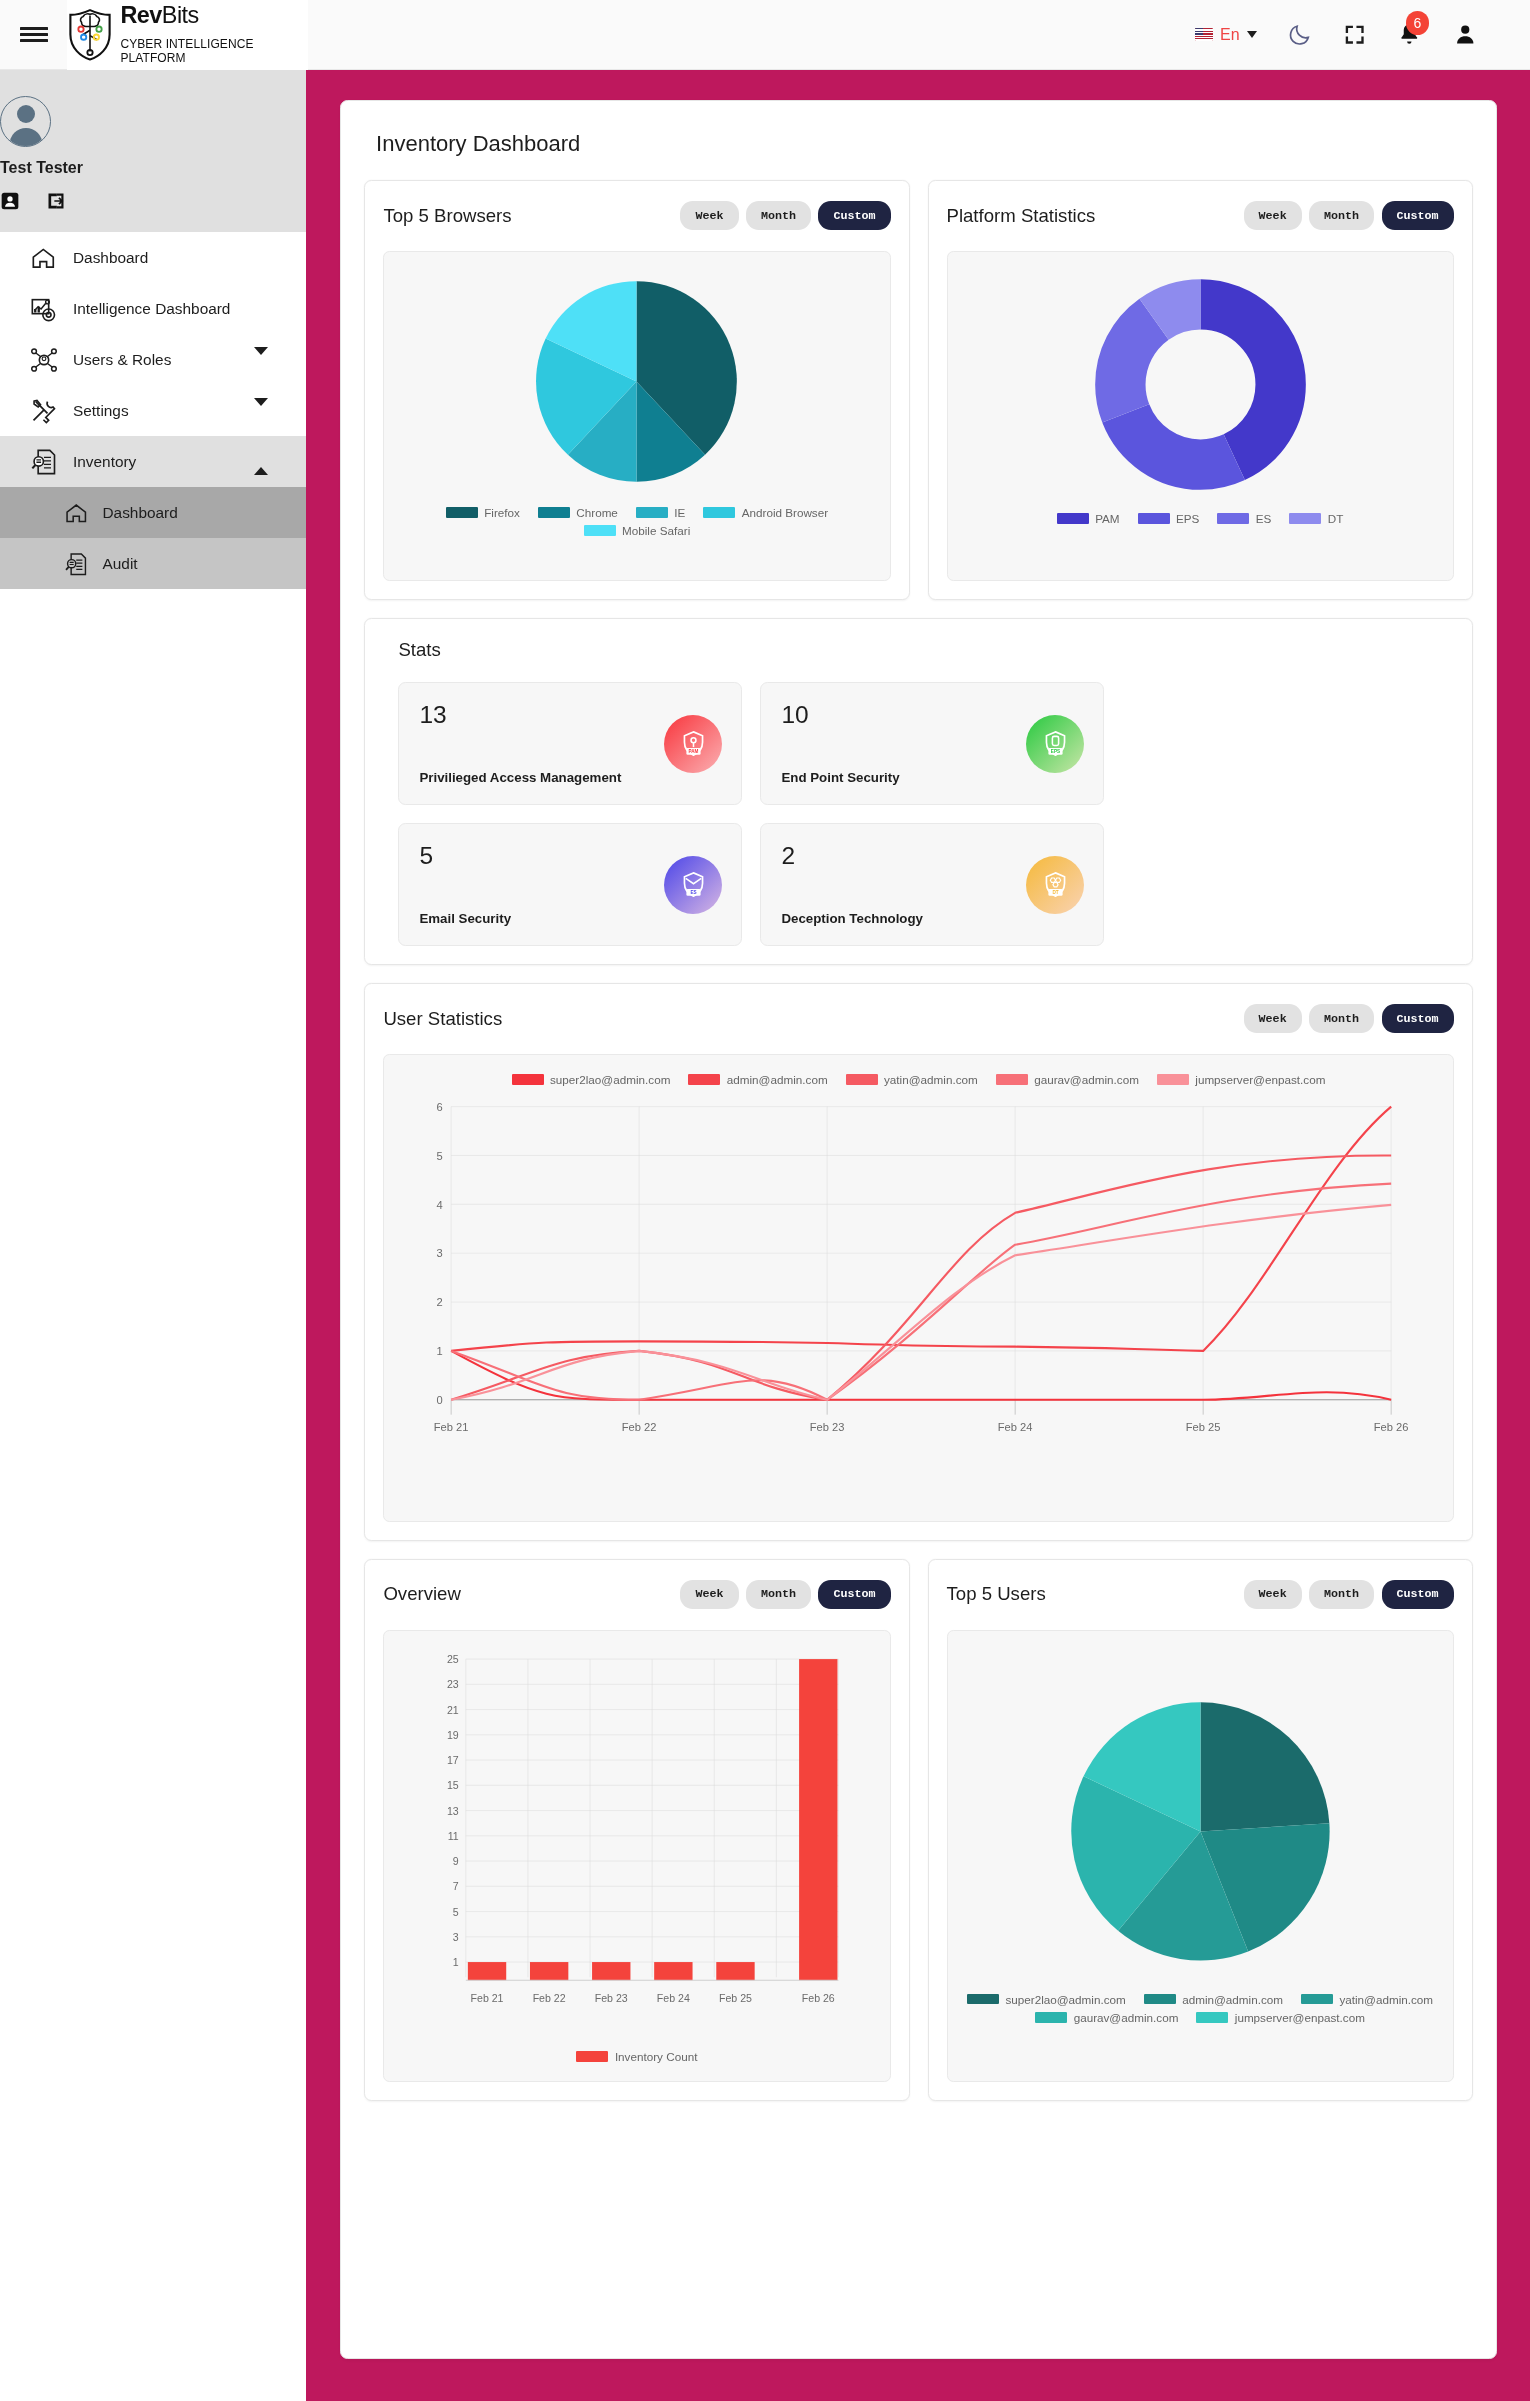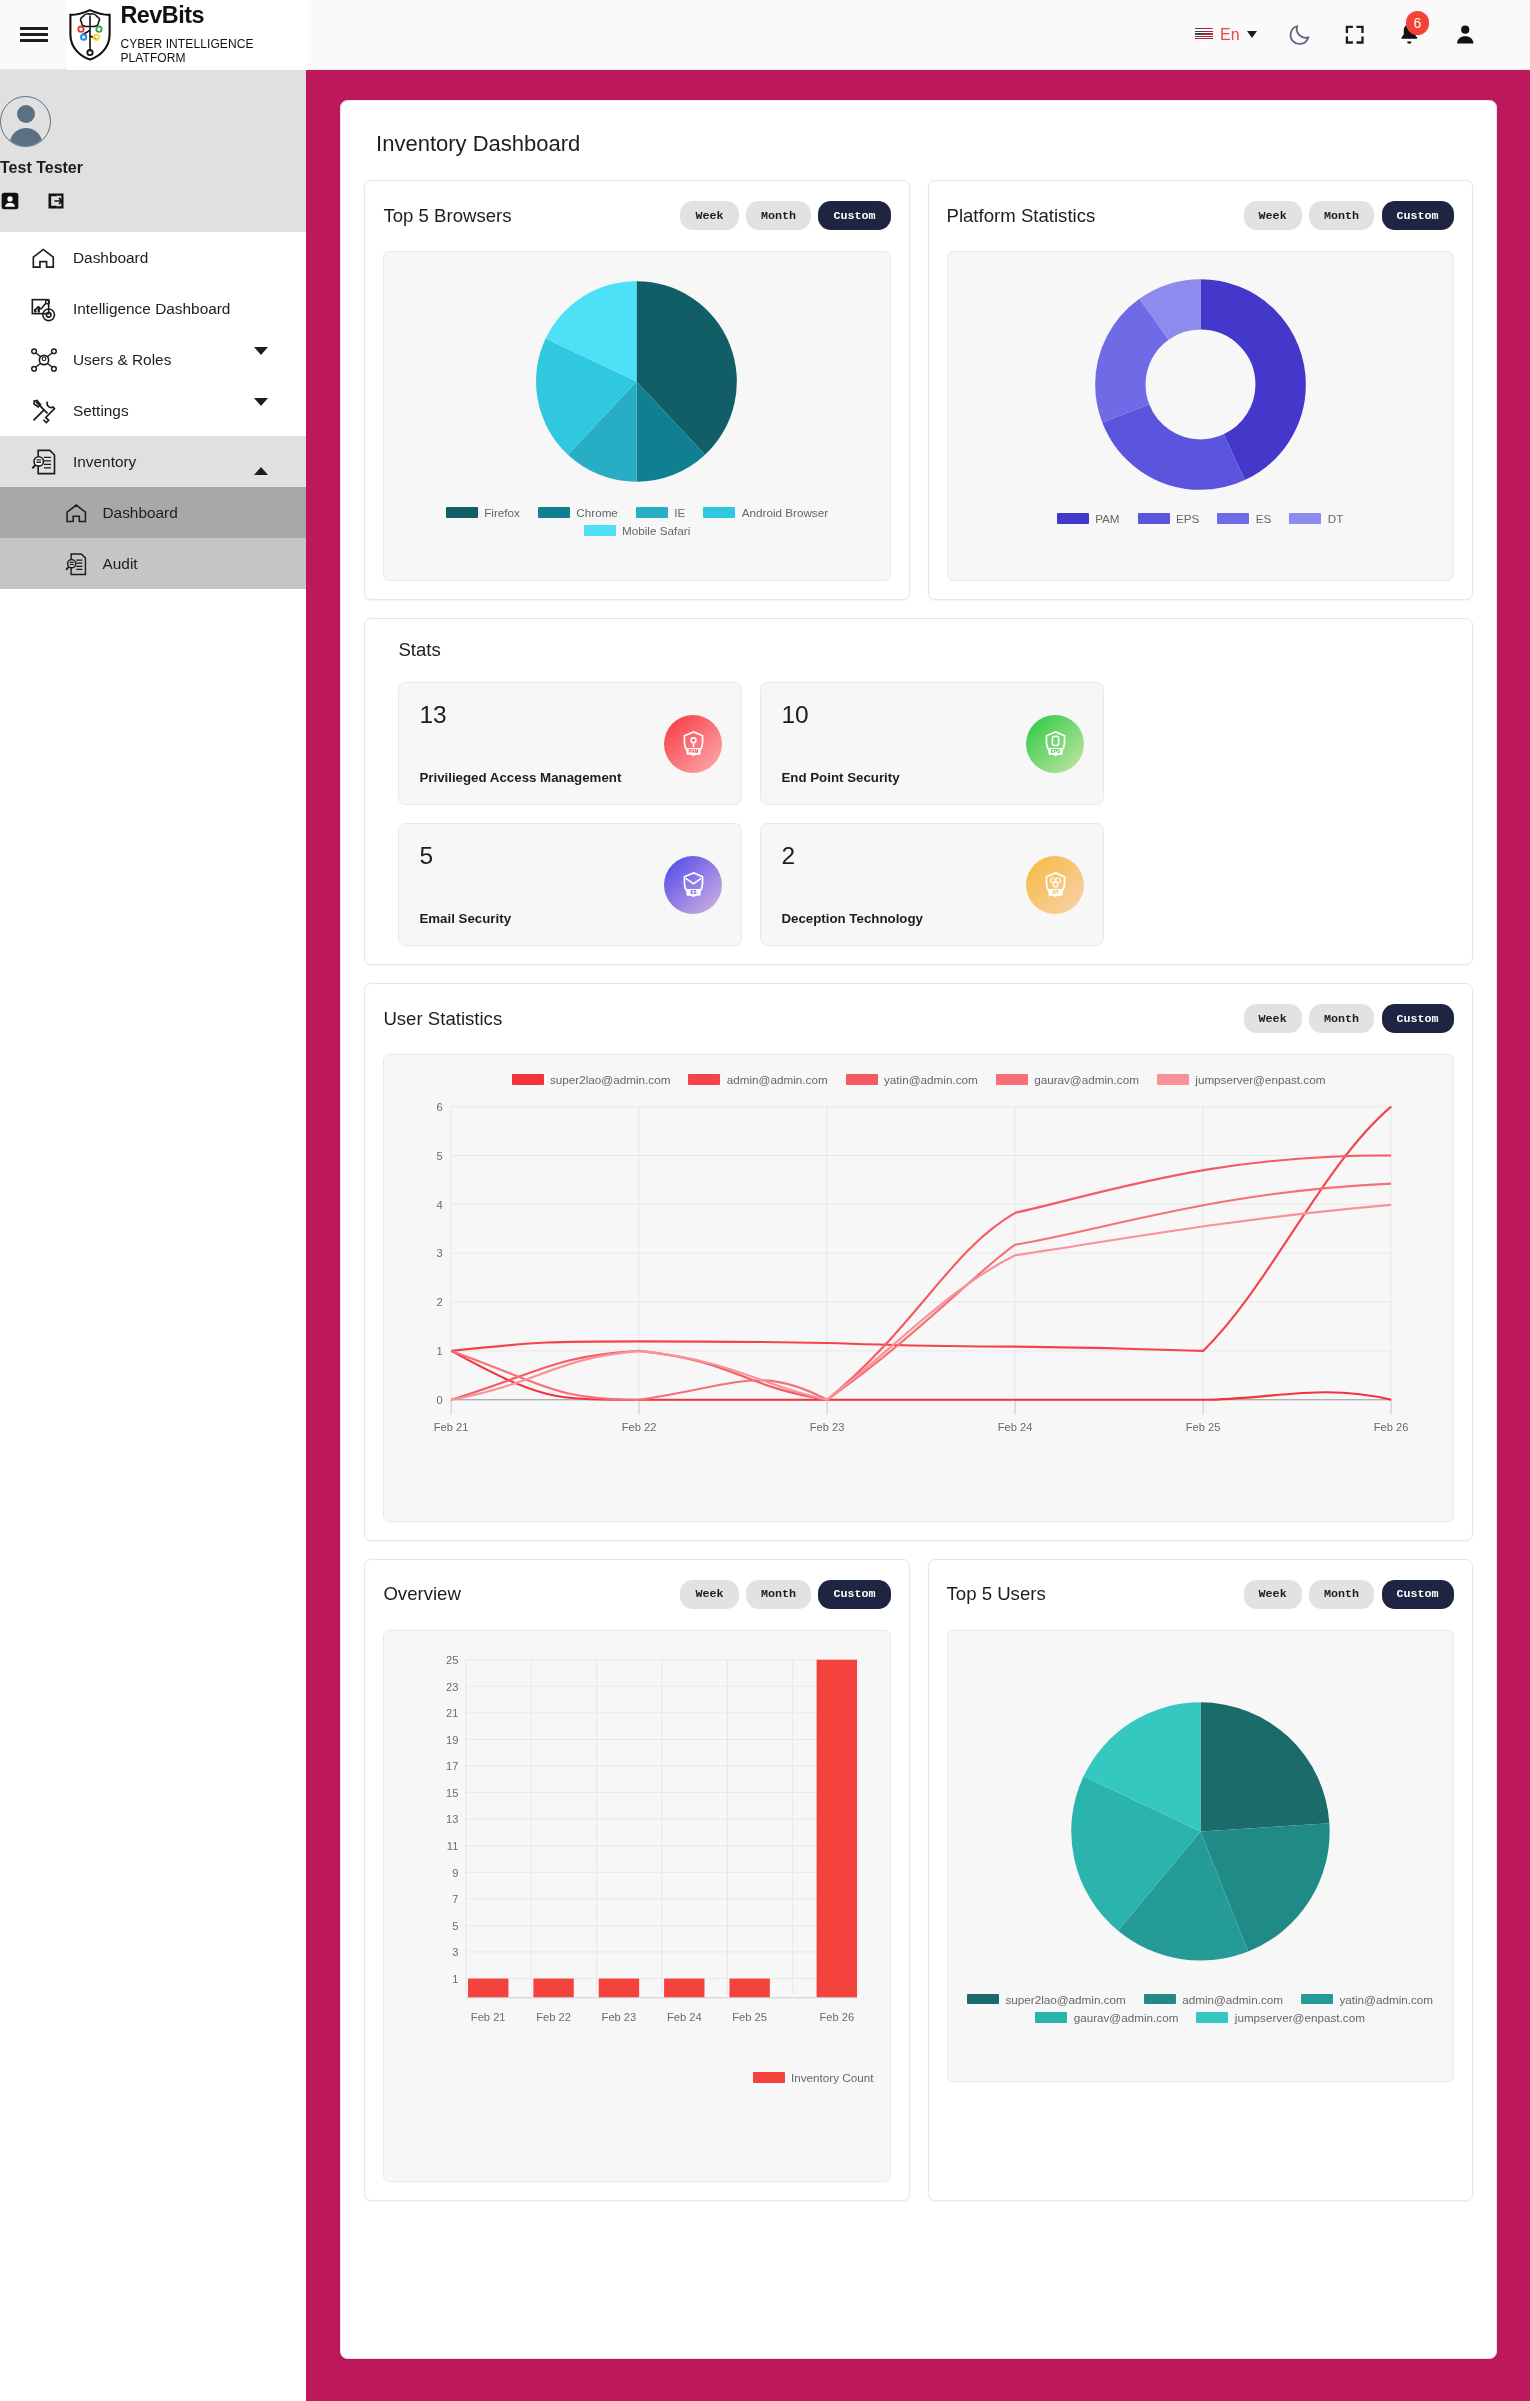--- a/index.html
+++ b/index.html
@@ -17,21 +17,21 @@
   }
   .hamburger { width: 67px; display:flex; align-items:center; justify-content:center; cursor:pointer; }
   .hamburger span { display:block; width:28px; height:2.7px; background:#1d1d1d; margin:3.2px 0; border-radius:0.5px; }
   .logo-box {
     width: 241px; height: 70px; background:#fff; display:flex;
     align-items:center; justify-content:center; gap:7.4px;
   }
   .logo-shield { width: 46px; height: 53px; position: relative; }
   .logo-text { display:flex; flex-direction:column; justify-content:center; }
   .logo-title { font-size: 23.4px; font-weight: 800; letter-spacing:-0.5px; color:#111; line-height:1; }
-  .logo-title em { font-style: normal; font-weight: 700; }
+  .logo-title em { font-style: normal; font-weight: 400; }
   .logo-sub { font-size: 12px; font-weight: 400; color:#111; letter-spacing:0.1px; margin-top:10px; }
   .topbar-right { margin-left:auto; display:flex; align-items:center; gap:0; padding-right: 39px; }
   .tb-item { display:flex; align-items:center; justify-content:center; height:70px; padding: 0 15px; cursor:pointer; position:relative; }
   .flag { width:18px; height:12.8px; border-radius:1.1px; overflow:hidden; position:relative; background:#b22234; }
   .flag i { position:absolute; left:0; width:100%; height:1.3px; background:#fff; }
   .flag b { position:absolute; left:0; top:0; width:8px; height:7px; background:#3c3b6e; }
   .lang-label { font-size: 16px; color:#ef4444; margin-left:7.4px; }
   .caret-down { width:0;height:0;border-left:5.3px solid transparent;border-right:5.3px solid transparent;border-top:7px solid #1d1d1d; margin-left:7.4px; }
   .badge {
     position:absolute; top:11.7px; right:8.5px; min-width:23.4px; height:23.4px;
@@ -551,21 +551,21 @@
 
       <div class="panel">
         <div class="panel-head">
           <div class="panel-title">Overview</div>
           <div class="seg">
             <button>Week</button>
             <button>Month</button>
             <button class="active">Custom</button>
           </div>
         </div>
-        <div class="chart-box" style="height:552px;align-items:flex-end;">
+        <div class="chart-box" style="height:452px;">
           <svg width="457" height="420" viewBox="0 0 860 790">
 
             <g stroke="#dcdcdc" stroke-width="1">
               <line x1="92" y1="20" x2="830" y2="20"></line>
               <line x1="92" y1="70" x2="830" y2="70"></line>
               <line x1="92" y1="120" x2="830" y2="120"></line>
               <line x1="92" y1="170" x2="830" y2="170"></line>
               <line x1="92" y1="220" x2="830" y2="220"></line>
               <line x1="92" y1="270" x2="830" y2="270"></line>
               <line x1="92" y1="320" x2="830" y2="320"></line>

